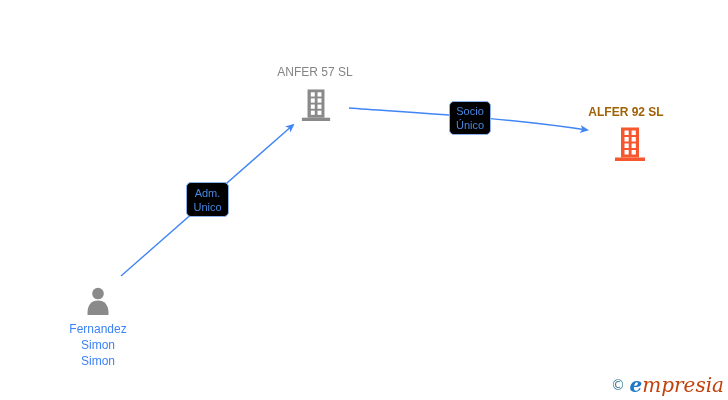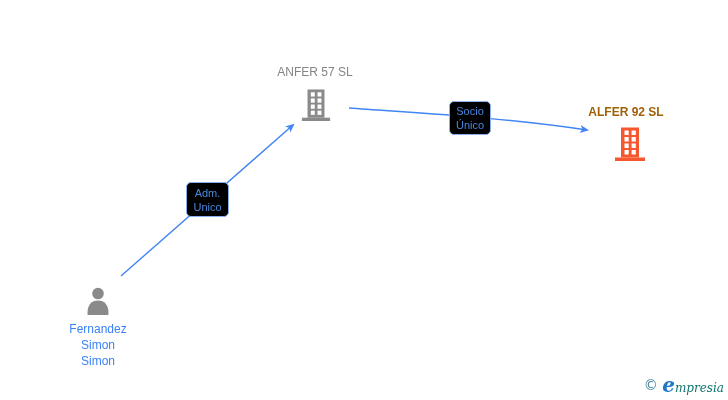--- a/index.html
+++ b/index.html
@@ -29,21 +29,21 @@
     display:flex; flex-direction:column; justify-content:center; cursor:pointer;
   }
   .edge-label-adm   { left:186px; top:182px; width:41px; height:33px; }
   .edge-label-socio { left:449px; top:101px; width:40px; height:32px; }
 
   
   .watermark { position:absolute; right:4px; top:373px; white-space:nowrap; }
   .wm-copy  { color:#41809a; font-size:14px; font-family:"DejaVu Sans", sans-serif; vertical-align:2px; }
   .wm-brand { font-family:"DejaVu Serif", serif; font-style:italic; }
   .wm-e     { color:#1d78c8; font-size:20px; font-weight:bold; }
-  .wm-rest  { color:#0f766e; font-size:12px; }
+  .wm-rest  { color:#c2410c; font-size:20px; }
 </style>
 </head>
 <body>
 
 <div class="canvas">
 
   <svg class="edges-layer" viewBox="0 0 728 400" xmlns="http://www.w3.org/2000/svg">
     <defs>
       <marker id="arrowhead" markerWidth="12" markerHeight="10" refX="7" refY="4" orient="auto" markerUnits="userSpaceOnUse">
         <path d="M0,0 L9,4 L0,8 L2.4,4 Z" fill="#4285f4"></path>

